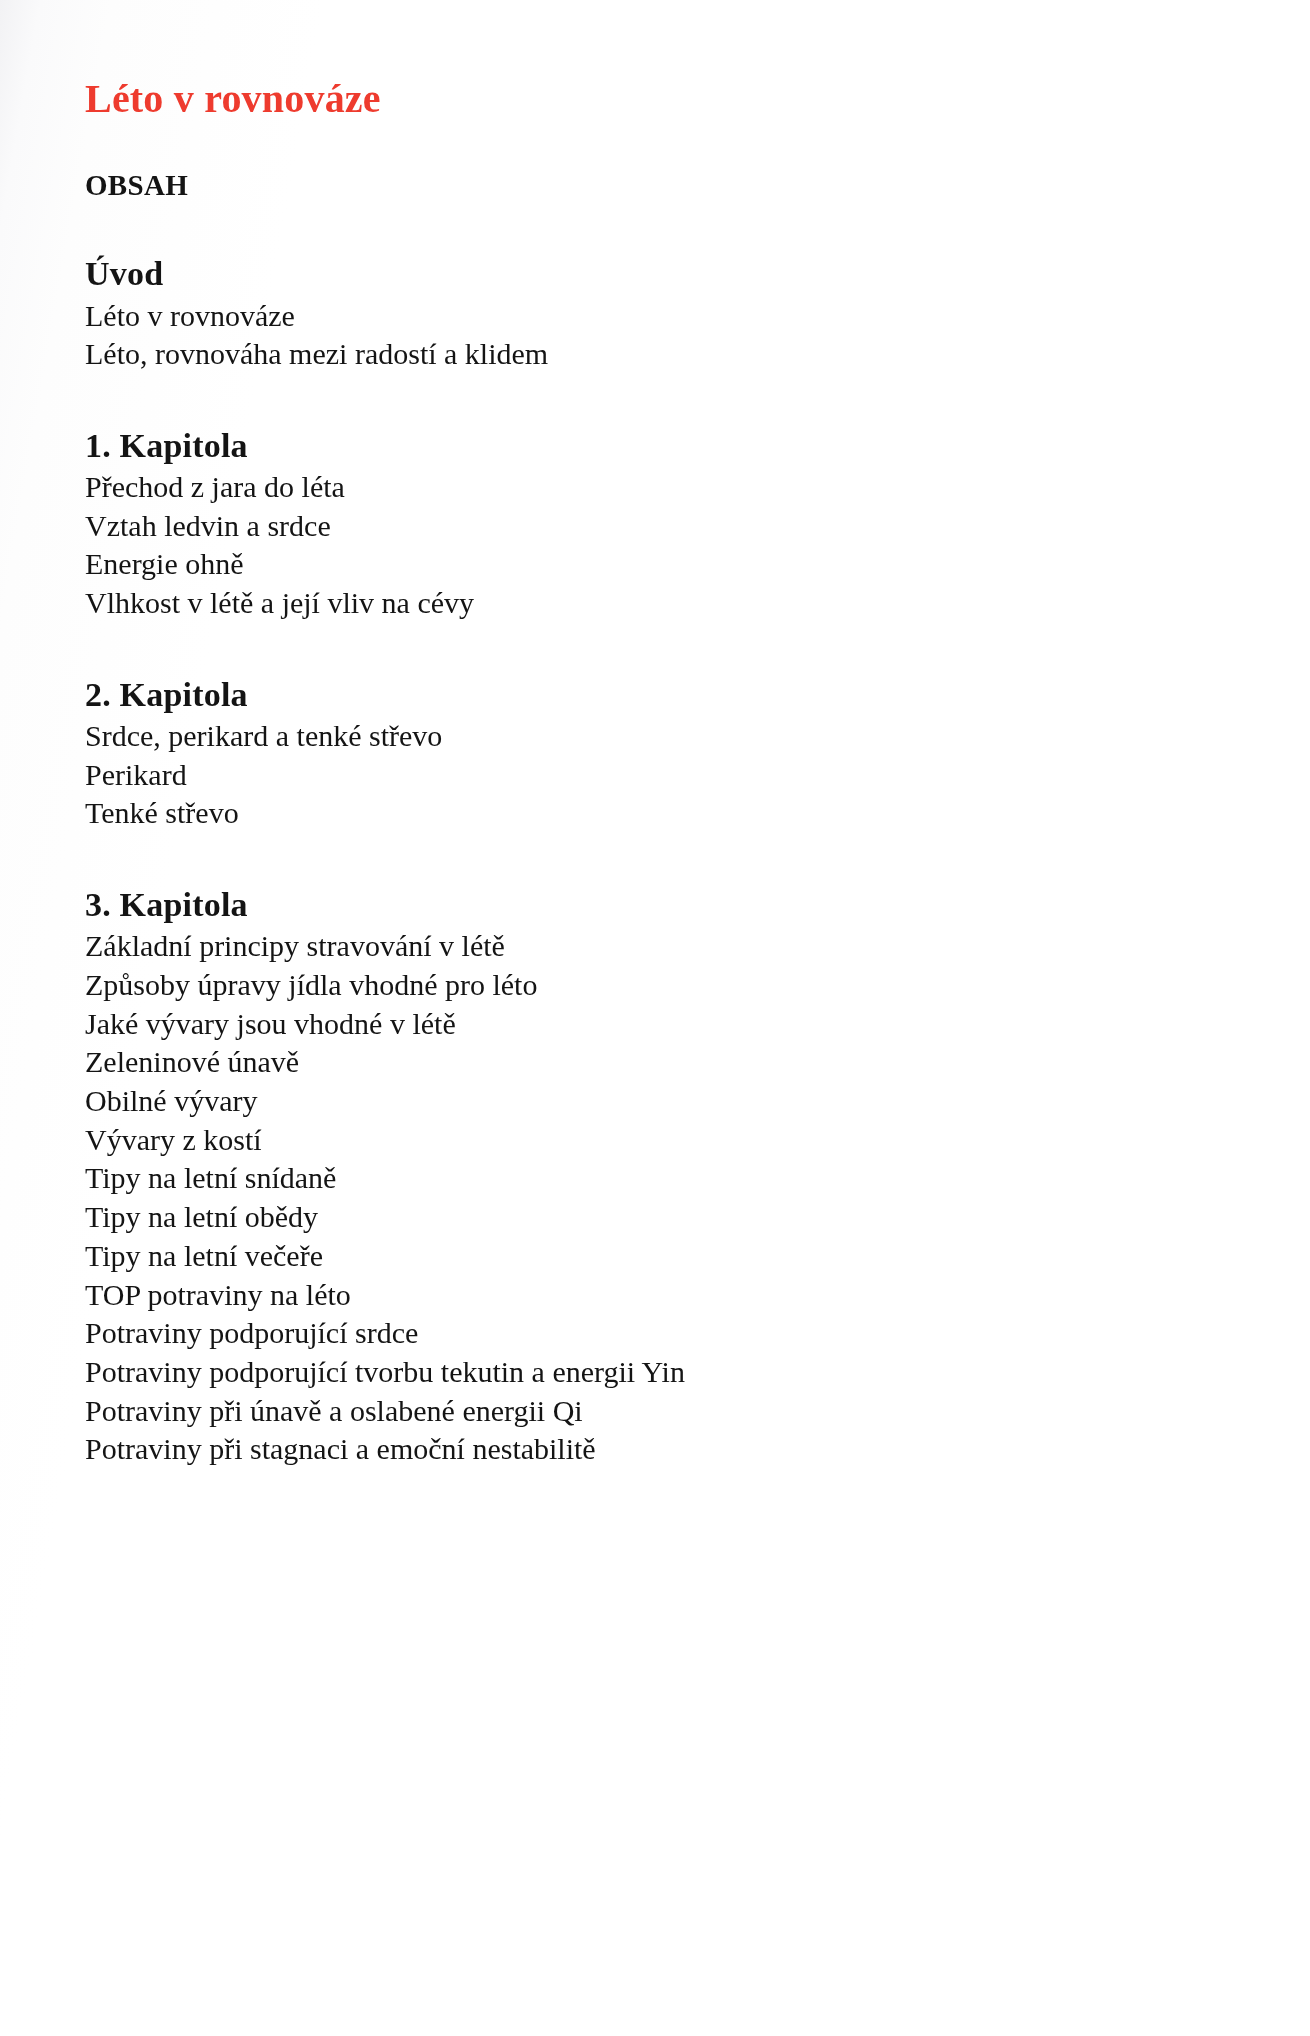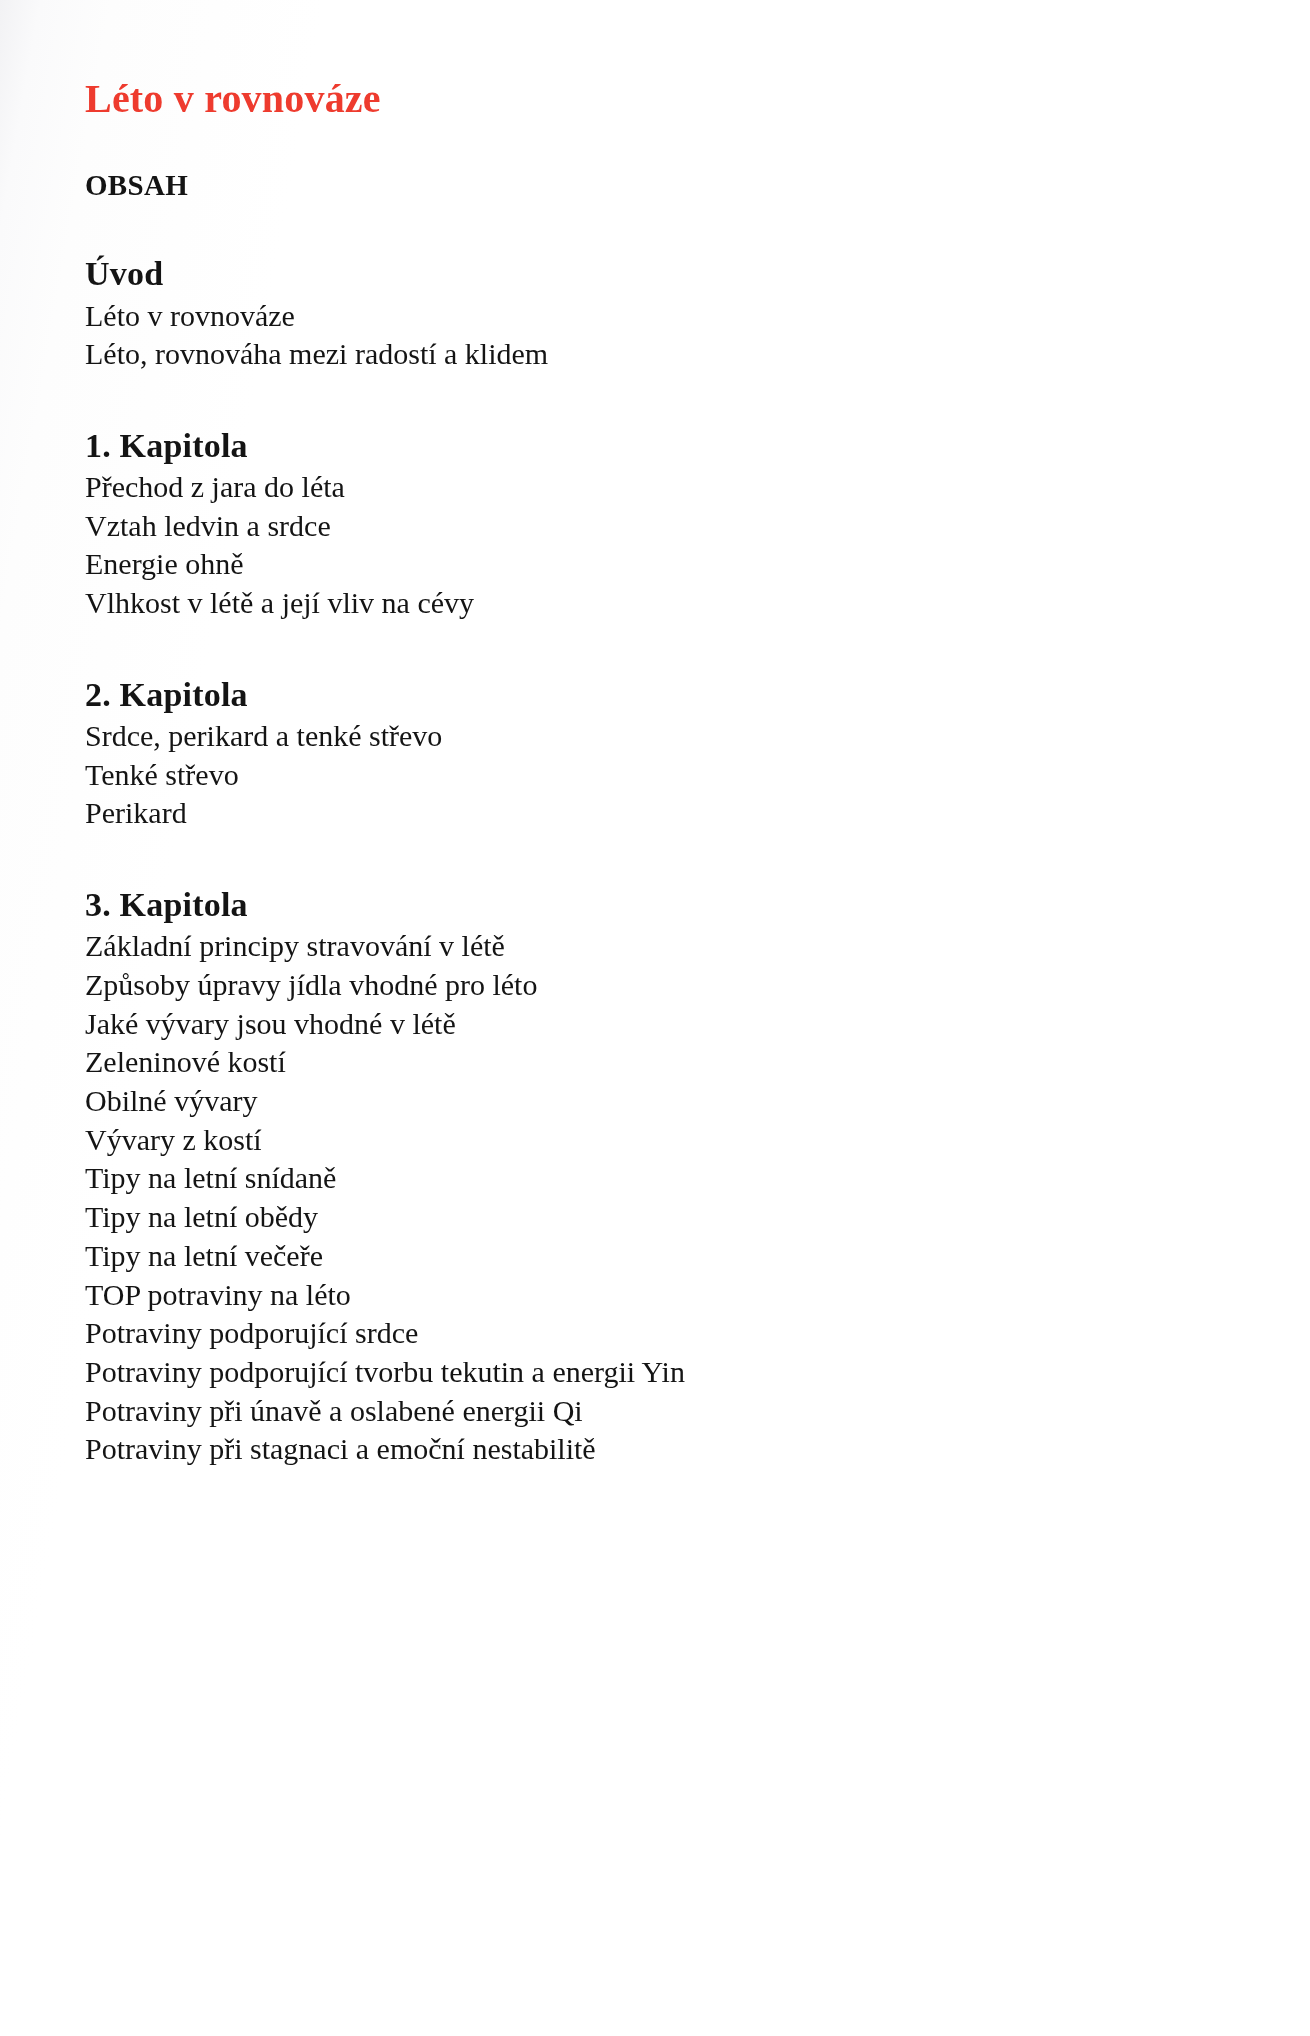--- a/index.html
+++ b/index.html
@@ -110,31 +110,31 @@
             <li class="entry">Přechod z jara do léta</li>
             <li class="entry">Vztah ledvin a srdce</li>
             <li class="entry">Energie ohně</li>
             <li class="entry">Vlhkost v létě a její vliv na cévy</li>
           </ul>
         </div>
         <div class="section">
           <h3 class="section-title">2. Kapitola</h3>
           <ul class="entry-list">
             <li class="entry">Srdce, perikard a tenké střevo</li>
+            <li class="entry">Perikard</li>
             <li class="entry">Tenké střevo</li>
-            <li class="entry">Perikard</li>
           </ul>
         </div>
         <div class="section">
           <h3 class="section-title">3. Kapitola</h3>
           <ul class="entry-list">
             <li class="entry">Základní principy stravování v létě</li>
             <li class="entry">Způsoby úpravy jídla vhodné pro léto</li>
             <li class="entry">Jaké vývary jsou vhodné v létě</li>
-            <li class="entry">Zeleninové kostí</li>
+            <li class="entry">Zeleninové únavě</li>
             <li class="entry">Obilné vývary</li>
             <li class="entry">Vývary z kostí</li>
             <li class="entry">Tipy na letní snídaně</li>
             <li class="entry">Tipy na letní obědy</li>
             <li class="entry">Tipy na letní večeře</li>
             <li class="entry">TOP potraviny na léto</li>
             <li class="entry">Potraviny podporující srdce</li>
             <li class="entry">Potraviny podporující tvorbu tekutin a energii Yin</li>
             <li class="entry">Potraviny při únavě a oslabené energii Qi</li>
             <li class="entry">Potraviny při stagnaci a emoční nestabilitě</li>

